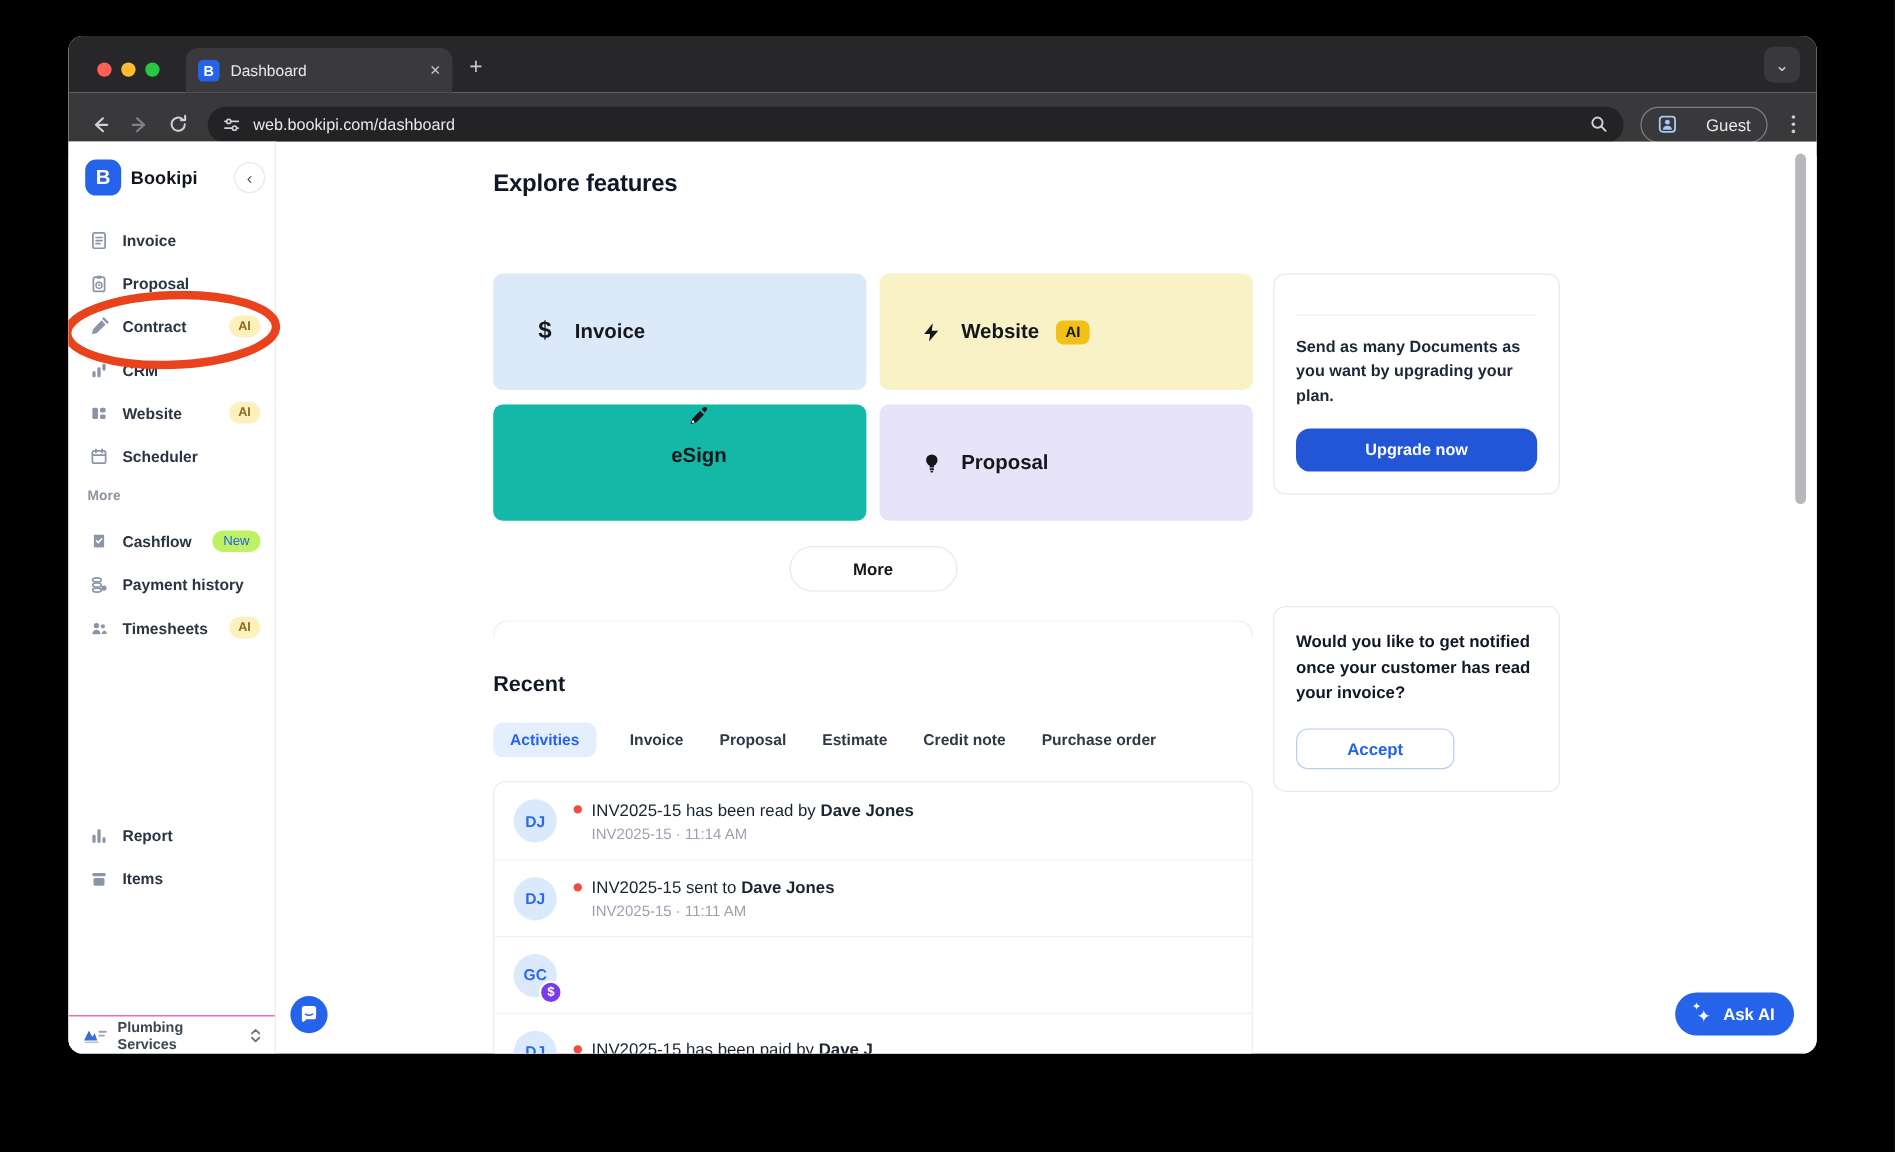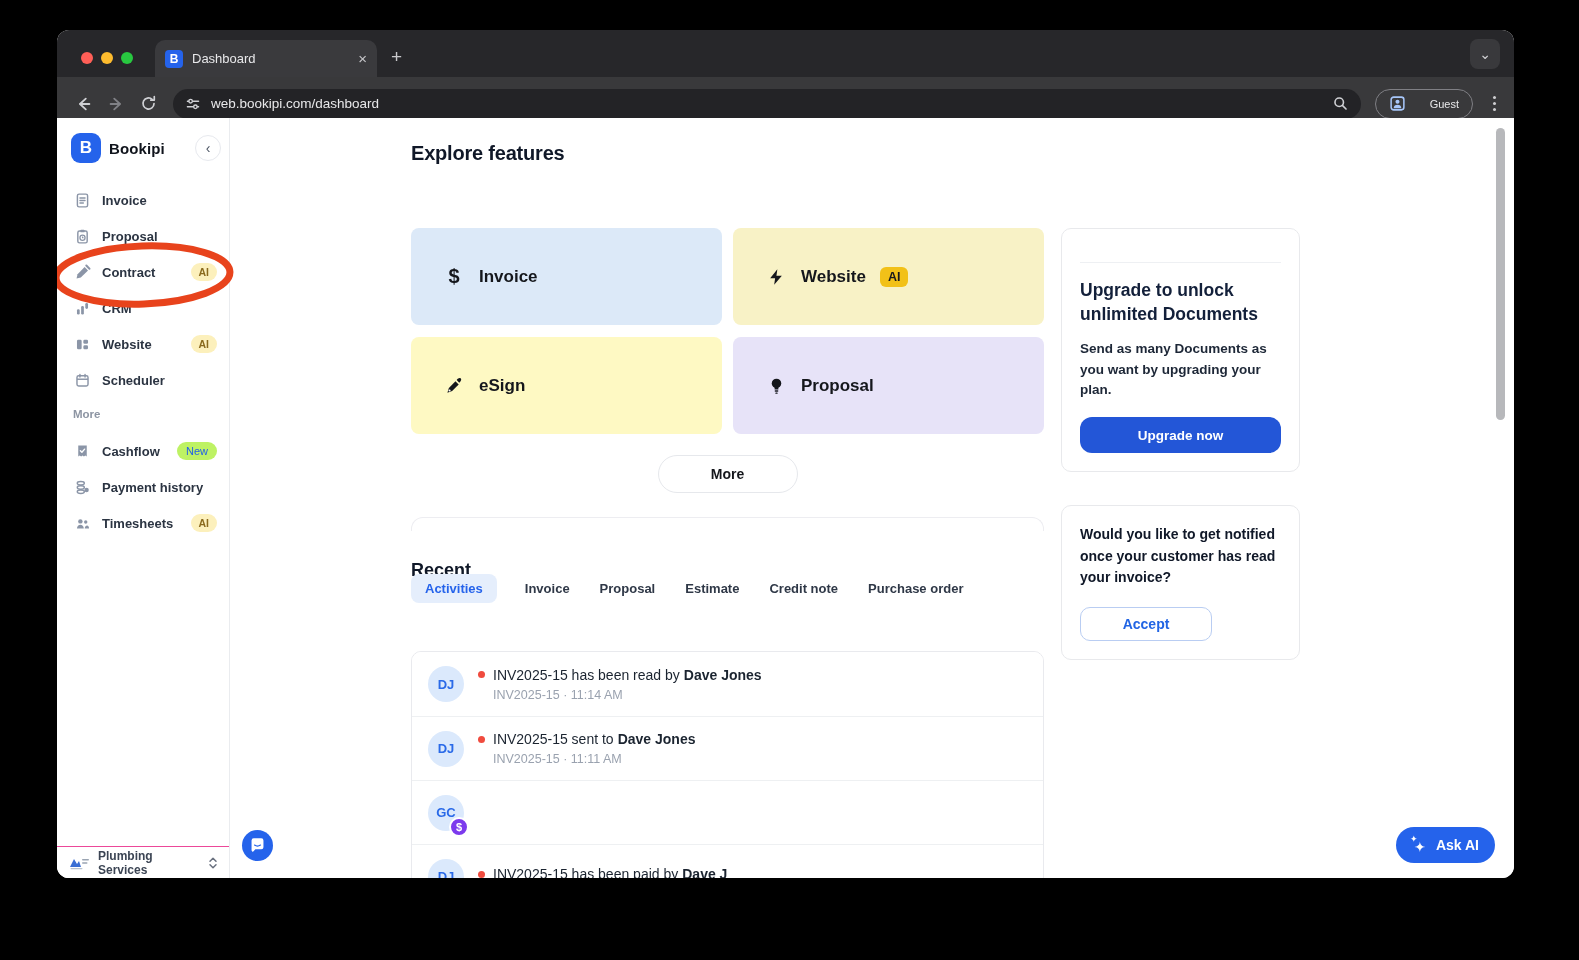--- a/index.html
+++ b/index.html
@@ -21,21 +21,21 @@
   .tab-close{ color:#c6c6c9; font-size:15px; line-height:1; cursor:default; }
   .newtab{ position:absolute; left:334px; top:16px; color:#c9c9cc; font-size:19px; font-weight:400; }
   .strip-chevron{ position:absolute; right:14px; top:9px; width:30px; height:30px; border-radius:8px;
                   background:#39393c; color:#d0d0d3; font-size:14px; display:flex; align-items:center; justify-content:center; }
   .toolbar{ position:relative; height:53px; background:#39393b; display:flex; align-items:center; padding:12px 14px; gap:6px; }
   .nav-ic{ width:26px; height:26px; display:flex; align-items:center; justify-content:center; }
   .urlbar{ flex:1; height:30px; margin:0 8px 0 6px; background:#232326; border-radius:15px;
            display:flex; align-items:center; padding:0 12px; gap:10px; }
   .url-text{ color:#e8e8ea; font-size:13.5px; flex:1; }
   .guest-pill{ height:30px; border:1.5px solid #7f7f84; border-radius:15px; display:flex; align-items:center;
-               gap:24px; padding:0 13px; color:#e8e8ea; font-size:11px; }
+               gap:24px; padding:0 13px; color:#e8e8ea; font-size:14px; }
   .kebab{ display:flex; flex-direction:column; gap:3px; margin-left:10px; padding:4px; }
   .kebab i{ width:3px; height:3px; border-radius:50%; background:#cfcfd2; }
 
   
   .content{ position:absolute; top:88px; left:0; right:0; bottom:0; background:#fff; }
 
   
   .sidebar{ position:absolute; left:0; top:0; width:173px; height:100%; background:#fff; border-right:1px solid #eaecef; }
   .side-logo{ position:absolute; top:12px; left:14px; right:8px; height:36px; display:flex; align-items:center; gap:8px; }
   .logo-mark{ width:30px; height:30px; border-radius:9px; background:#2563eb; color:#fff; font-weight:800;
@@ -66,21 +66,21 @@
   .fcard{ border-radius:8px; display:flex; align-items:center; padding-left:32px; gap:14px; cursor:pointer; }
   .fcard .fl{ font-size:17px; font-weight:800; color:#15171c; }
   .fcard .fi{ width:22px; display:flex; align-items:center; justify-content:center; font-size:20px; font-weight:800; color:#15171c; }
   .card-ai{ background:#f2c118; color:#17181c; font-size:12.5px; font-weight:800; border-radius:6px; padding:3px 8px; }
   .more-btn{ position:absolute; top:337px; left:50%; transform:translateX(-50%); width:140px; height:38px;
              border:1px solid #e6e8ec; border-radius:19px; background:#fff; font-size:14px; font-weight:800;
              color:#15171c; display:flex; align-items:center; justify-content:center; cursor:pointer; }
   .recent-topline{ position:absolute; top:399px; left:0; width:633px; height:14px;
                    border:1px solid #ededf1; border-bottom:none; border-radius:12px 12px 0 0; }
   .h2{ position:absolute; top:442px; left:0; font-size:18px; font-weight:800; color:#101828; }
-  .tabs{ position:absolute; top:456px; left:0; display:flex; gap:26px; }
+  .tabs{ position:absolute; top:484px; left:0; display:flex; gap:26px; }
   .rtab{ font-size:13px; font-weight:700; color:#2f3847; padding:7px 2px; cursor:pointer; }
   .rtab.active{ background:#e5eefc; color:#2563eb; padding:7px 14px; border-radius:8px; }
   .alist{ position:absolute; top:533px; left:0; width:633px; border:1px solid #e9eaee; border-radius:10px; overflow:hidden; }
   .arow{ display:flex; align-items:center; gap:14px; padding:0 16px; height:64px; background:#fff; }
   .arow + .arow{ border-top:1px solid #eef0f2; }
   .avatar{ position:relative; width:36px; height:36px; border-radius:50%; background:#dbe9fc; color:#2a6ae8;
            font-size:13px; font-weight:700; display:flex; align-items:center; justify-content:center; flex:none; }
   .money-badge{ position:absolute; right:-5px; bottom:-6px; width:20px; height:20px; border-radius:50%;
                 background:#7c3aed; border:2px solid #fff; color:#fff; font-size:11px; font-weight:800;
                 display:flex; align-items:center; justify-content:center; }
@@ -296,20 +296,41 @@
                   <circle cx="13.8" cy="8.2" r="2" fill="#8b95a7"></circle>
                   <path d="M3.5 16 c0-2.8 2-4.4 4-4.4 s4 1.6 4 4.4 z" fill="#8b95a7"></path>
                   <path d="M12.6 15.8 c.2-2 1.4-3.4 2.8-3.4 1.2 0 2.1 1 2.3 3.4 z" fill="#8b95a7"></path>
                 </svg>
               </span>
             <span class="lbl">Timesheets</span>
             <span class="ai-badge">AI</span>
           </div>
         </div>
 
+        <div class="side-group g3">
+          <div class="side-item">
+            <span class="side-icon">
+                <svg width="17" height="17" viewBox="0 0 20 20">
+                  <rect x="3.5" y="9" width="3.2" height="8" rx="1.4" fill="#8b95a7"></rect>
+                  <rect x="8.4" y="3.5" width="3.2" height="13.5" rx="1.4" fill="#8b95a7"></rect>
+                  <rect x="13.3" y="11.5" width="3.2" height="5.5" rx="1.4" fill="#8b95a7"></rect>
+                </svg>
+              </span>
+            <span class="lbl">Report</span>
+          </div>
+          <div class="side-item">
+            <span class="side-icon">
+                <svg width="17" height="17" viewBox="0 0 20 20">
+                  <rect x="3.5" y="4" width="13" height="3.4" rx="1.2" fill="#8b95a7"></rect>
+                  <rect x="4.6" y="9" width="10.8" height="7.5" rx="1.6" fill="#8b95a7"></rect>
+                </svg>
+              </span>
+            <span class="lbl">Items</span>
+          </div>
+        </div>
 
         <div class="workspace">
           <span>
               <svg width="22" height="15" viewBox="0 0 22 15">
                 <path d="M1 12 L5 4 L8 9 L10 6 L12 12 Z" fill="#3b6fd4"></path>
                 <rect x="13" y="4" width="7" height="1.6" rx="0.8" fill="#9aa4b2"></rect>
                 <rect x="13" y="7.2" width="5.5" height="1.6" rx="0.8" fill="#9aa4b2"></rect>
                 <rect x="1.5" y="13" width="12" height="1.2" rx="0.6" fill="#b9c2cd"></rect>
               </svg>
             </span>
@@ -337,21 +358,21 @@
           </div>
           <div class="fcard" style="background-color: rgb(248, 242, 198);">
             <span class="fi">
                 <svg width="18" height="20" viewBox="0 0 20 20">
                   <polygon points="11.5,1.5 3.5,11.5 9,11.5 8,18.5 16.5,8.5 10.5,8.5" fill="#15171c"></polygon>
                 </svg>
               </span>
             <span class="fl">Website</span>
             <span class="card-ai">AI</span>
           </div>
-          <div class="fcard" style="background-color: #fef9c3;">
+          <div class="fcard" style="background-color: #14b8a6; flex-direction: column;">
             <span class="fi">
                 <svg width="19" height="19" viewBox="0 0 20 20">
                   <path d="M2.5 17.5 l1.6-5 L11 5.6 l3.4 3.4 -6.9 6.9 z" fill="#15171c"></path>
                   <path d="M12.3 4.3 c1.5-2 3.3-2.6 4.3-1.6 1 1 .4 2.8-1.6 4.3 z" fill="#15171c"></path>
                   <circle cx="4.8" cy="15.2" r="1.1" fill="#fff"></circle>
                 </svg>
               </span>
             <span class="fl">eSign</span>
           </div>
           <div class="fcard" style="background-color: rgb(231, 227, 248);">
@@ -420,21 +441,20 @@
                 </span>
               <div class="ameta"></div>
             </span>
           </div>
         </div>
       </div>
 
       <div class="rail">
         <div class="rcard upgrade">
           <div class="up-div"></div>
-          <div class="up-title">Upgrade to unlock unlimited Documents</div>
           <div class="up-body">Send as many Documents as you want by upgrading your plan.</div>
           <button class="up-btn">Upgrade now</button>
         </div>
         <div class="rcard notify">
           <div class="nq">Would you like to get notified once your customer has read your invoice?</div>
           <button class="accept-btn">Accept</button>
         </div>
       </div>
 
       <div class="chat-fab">

